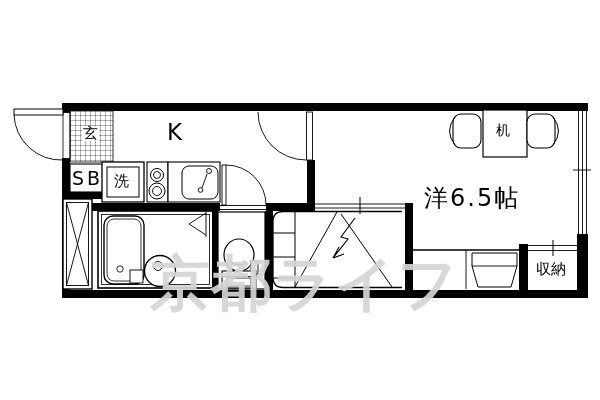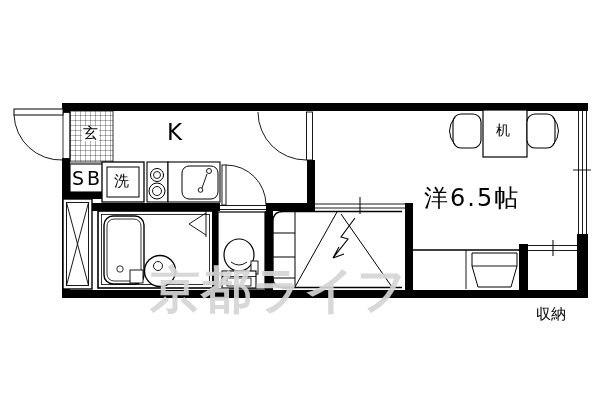--- a/index.html
+++ b/index.html
@@ -8,23 +8,23 @@
     font-family:"DejaVu Sans",sans-serif;color:#000;
   }
   #plan-svg{position:absolute;left:0;top:0;}
   .lbl{position:absolute;line-height:1;white-space:nowrap;color:#000;}
   .lbl-entrance{left:82px;top:126px;font-size:15px;background:#fff;padding:0 1px;}
   .lbl-sb{left:72px;top:169px;font-size:19px;letter-spacing:3px;}
   .lbl-laundry{left:114px;top:174px;font-size:15px;}
   .lbl-kitchen{left:167px;top:121px;font-size:23px;font-weight:400;}
   .lbl-desk{left:496px;top:123px;font-size:14px;}
   .lbl-mainroom{left:424px;top:186px;font-size:24px;letter-spacing:2px;text-align:right;}
-  .lbl-storage{left:536px;top:262px;font-size:15px;margin-top:45px;}
+  .lbl-storage{left:536px;top:262px;font-size:15px;}
   .watermark{
-    position:absolute;left:150px;top:265px;font-size:50px;font-weight:bold;
+    position:absolute;left:150px;top:253px;font-size:60px;font-weight:bold;
     letter-spacing:1px;color:#d5d5d5;opacity:0.92;z-index:9;line-height:1;
   }
 </style>
 </head>
 <body>
 
 <div id="stage">
 
   <svg id="plan-svg" width="600" height="400" viewBox="0 0 600 400">
     <defs>

